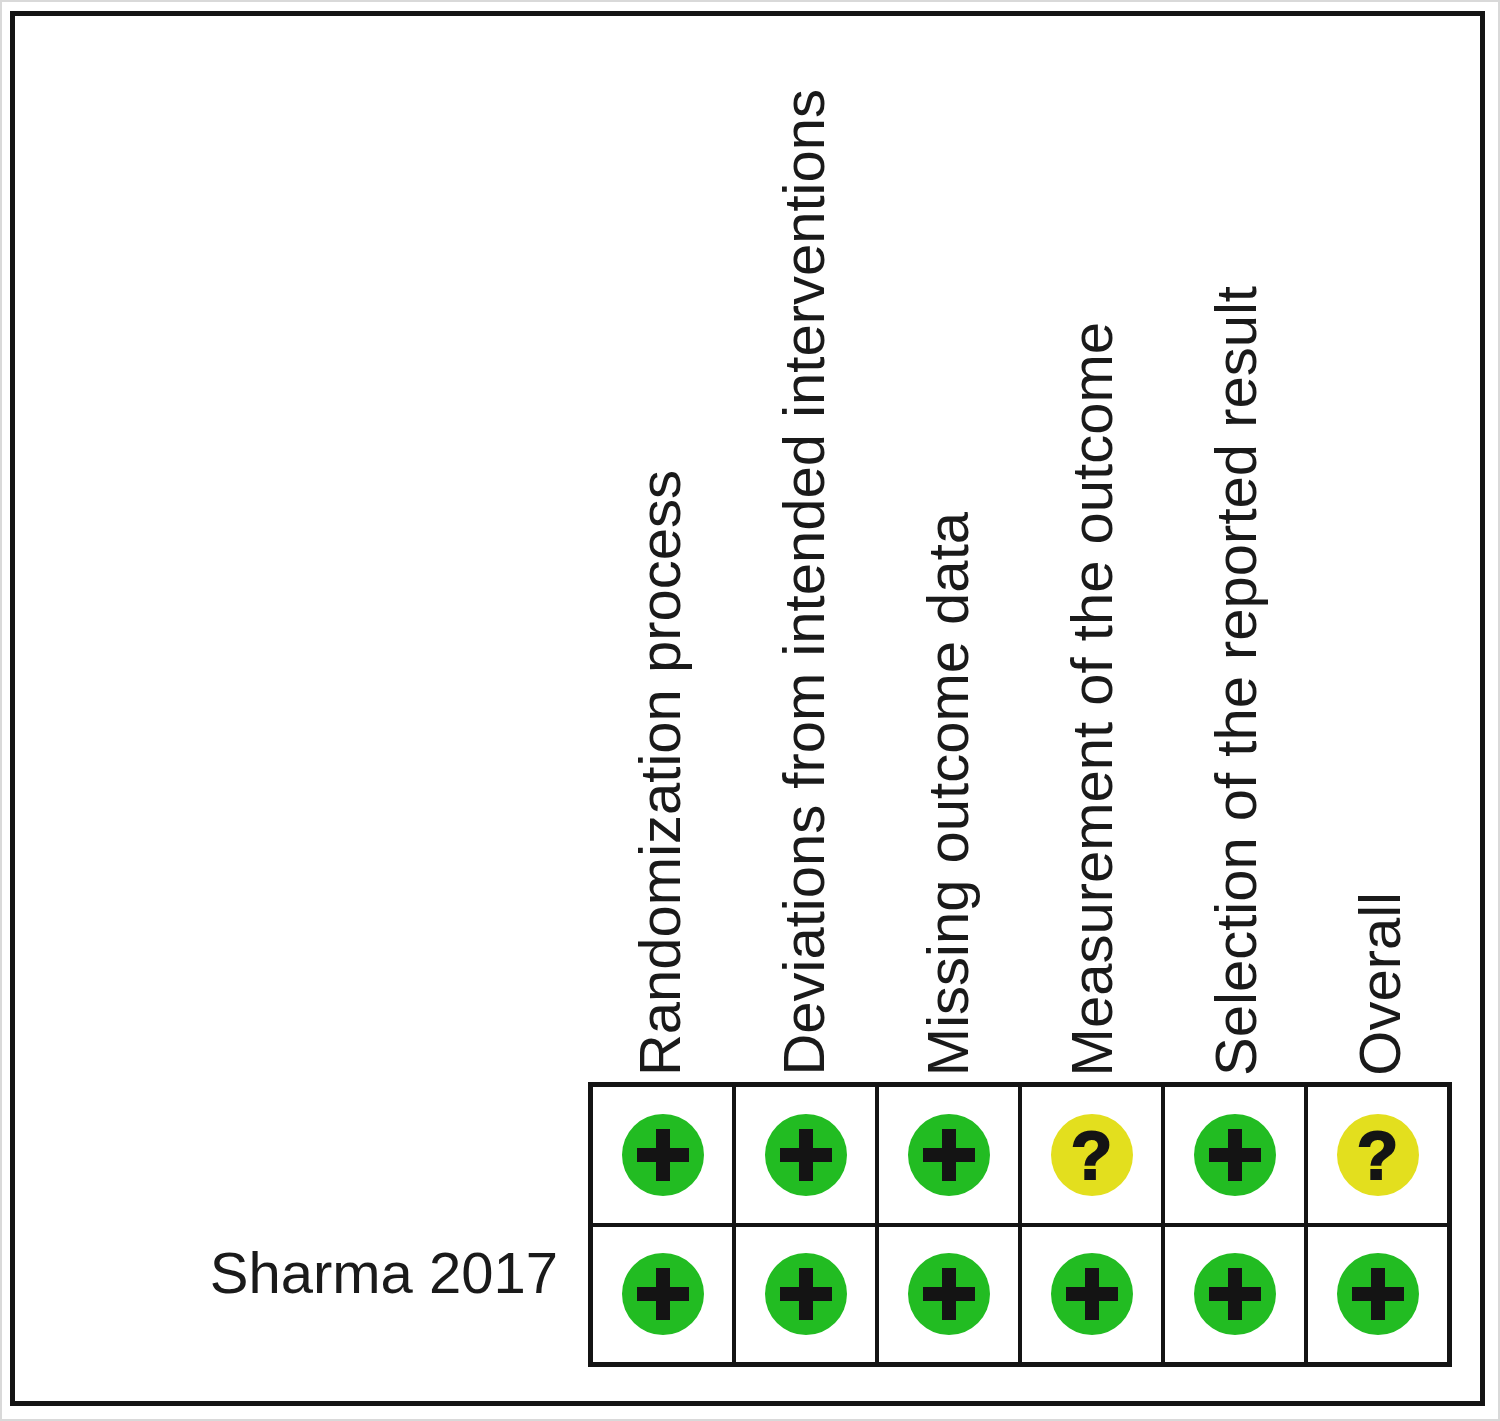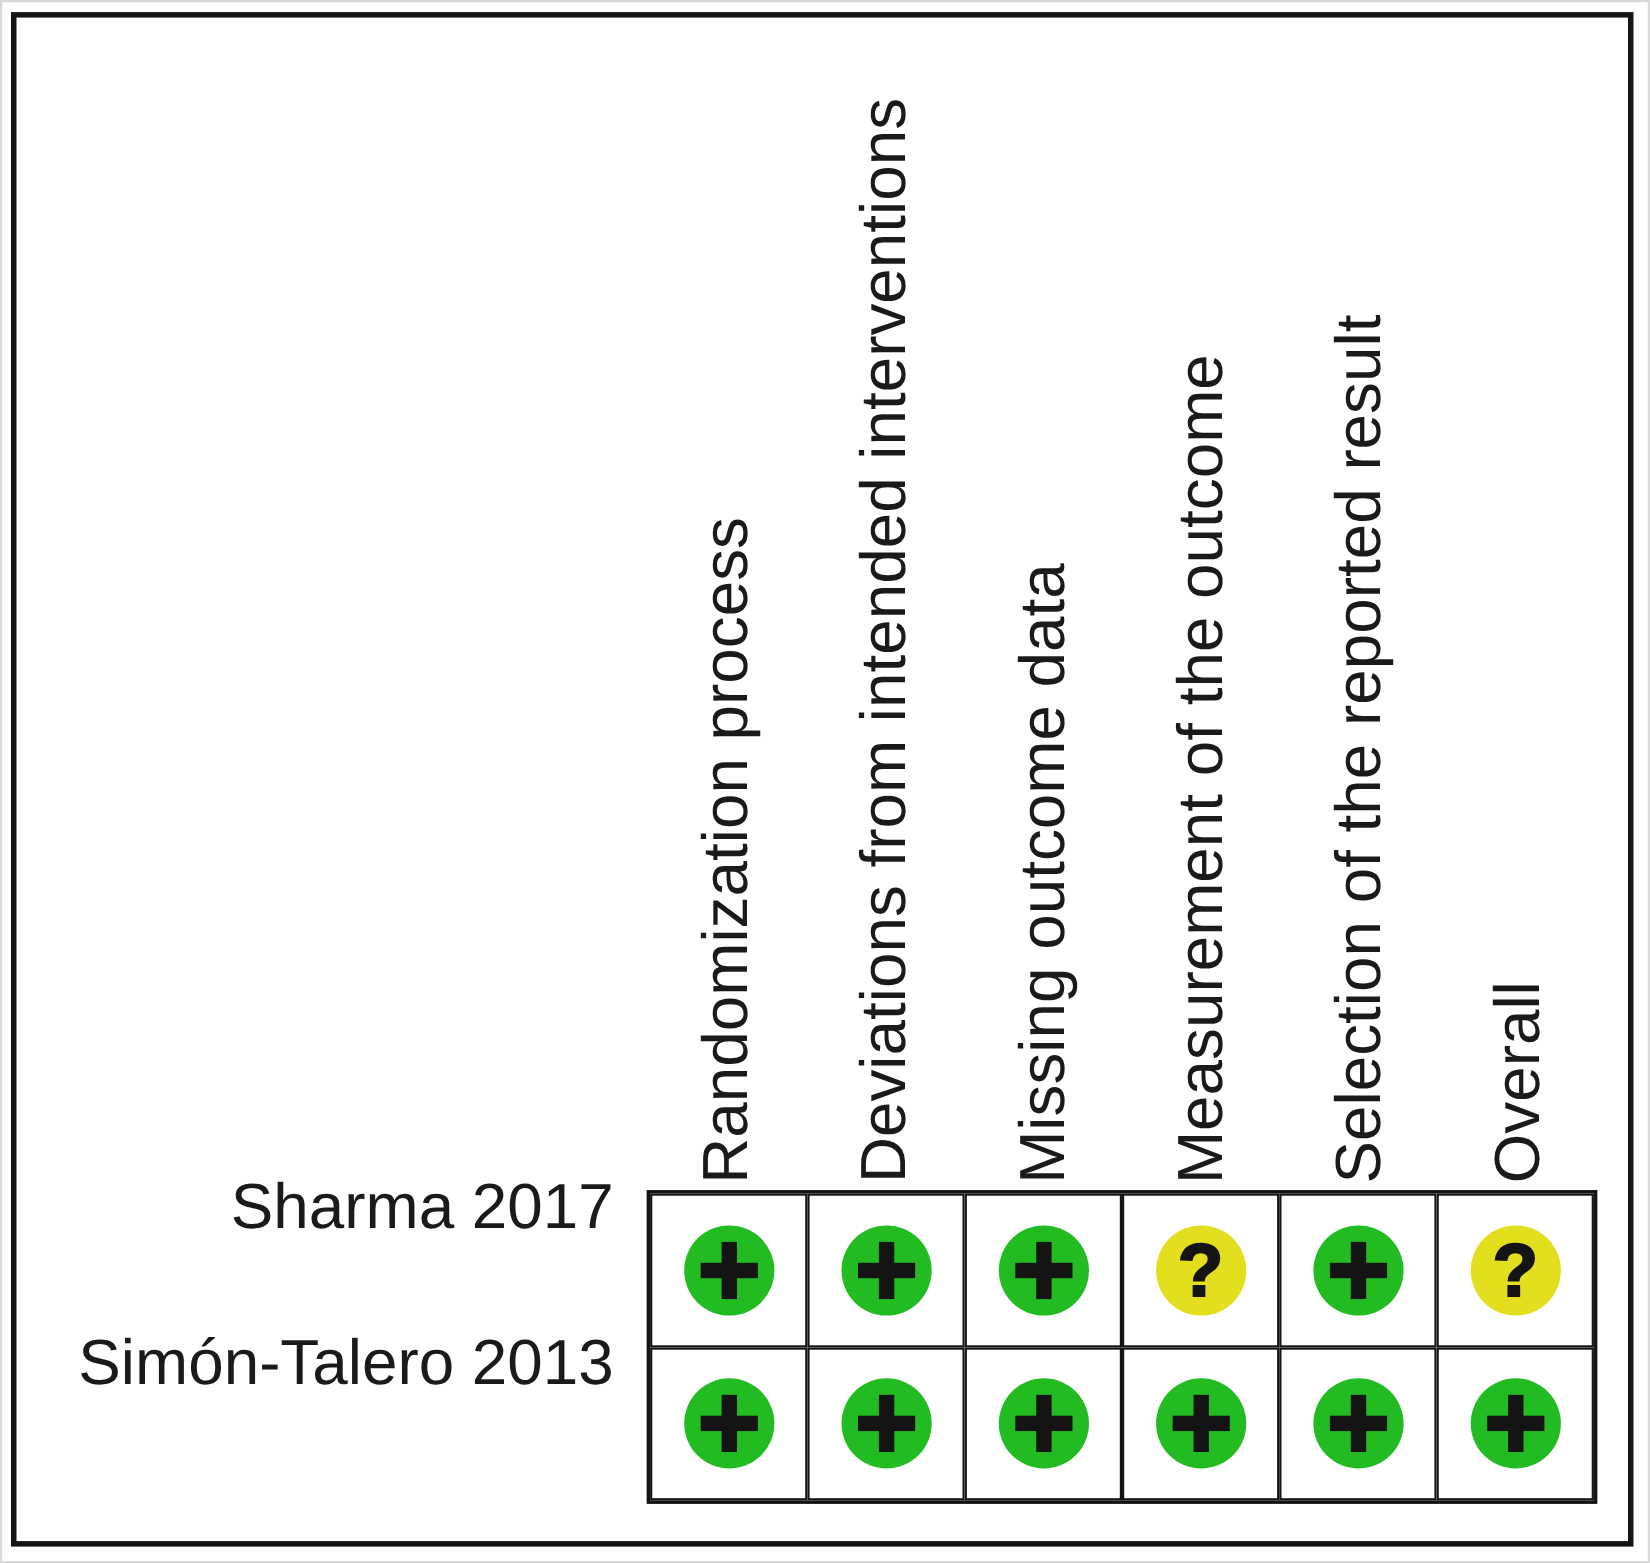--- a/index.html
+++ b/index.html
@@ -41,21 +41,21 @@
     writing-mode: vertical-rl;
     transform: rotate(180deg);
     white-space: nowrap;
     font-size: 58px;
     line-height: 1.15;
     color: #1a1a1a;
   }
   
   .row-labels {
     position: absolute;
-    left: 0; top: 1025px;
+    left: 0; top: 1130px;
     width: 574px; height: 285px;
     display: flex;
     flex-direction: column;
   }
   .rlabel {
     flex: 1 1 0;
     display: flex;
     align-items: center;
     justify-content: flex-end;
     padding-right: 16px;
@@ -137,21 +137,20 @@
     <div class="hslot">
       <span class="vtext">Selection of the reported result</span>
     </div>
     <div class="hslot">
       <span class="vtext">Overall</span>
     </div>
   </div>
 
   <div class="row-labels">
     <div class="rlabel">Sharma 2017</div>
-    <div class="rlabel">Simón-Talero 2013</div>
   </div>
 
   <div class="grid">
     <div class="cell">
       <div class="circle j-plus" style="background: rgb(34, 188, 34);">
         <span class="sym">+</span>
       </div>
     </div>
     <div class="cell">
       <div class="circle j-plus" style="background: rgb(34, 188, 34);">

